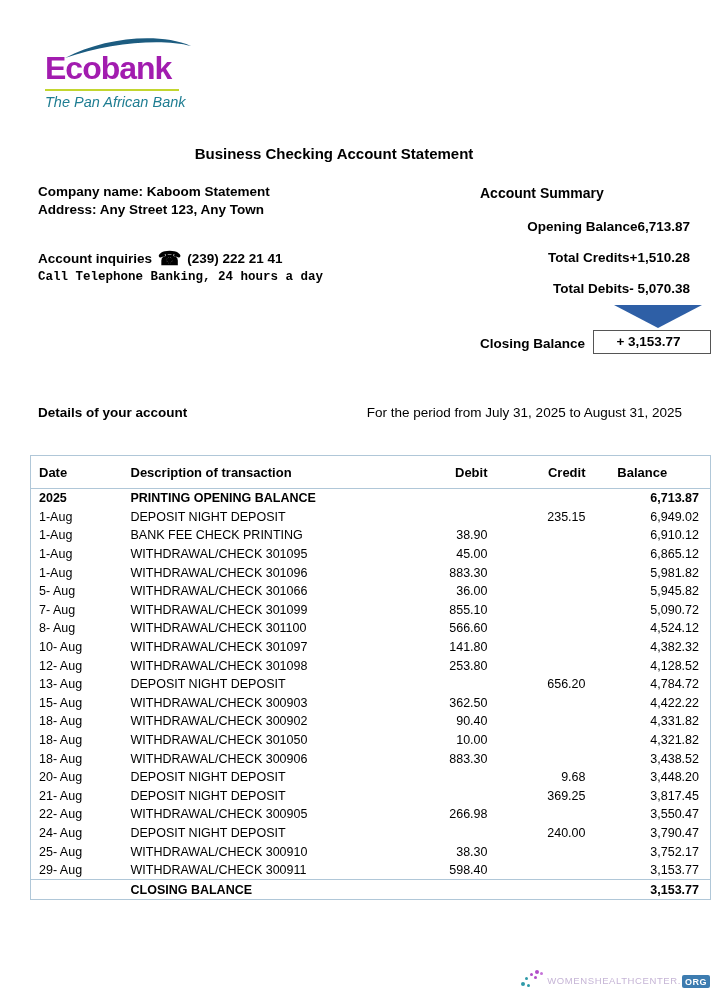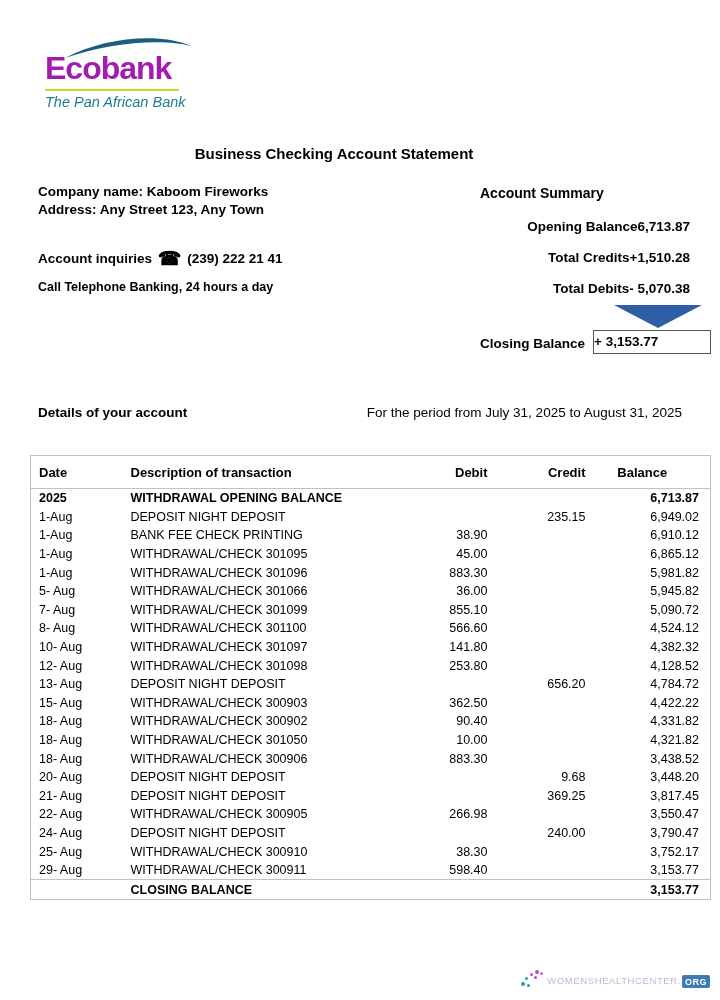--- a/index.html
+++ b/index.html
@@ -26,39 +26,39 @@
     font-weight:bold;font-size:15px;
   }
 
   
   .company{position:absolute;left:38px;top:183px;font-weight:bold;font-size:13.5px;line-height:1.3;}
 
   
   .inquiries{position:absolute;left:38px;top:247px;}
   .inq-line1{font-weight:bold;font-size:13.5px;}
   .phone-glyph{font-size:19px;vertical-align:-2px;padding:0 2px;}
-  .inq-line2{font-weight:bold;font-size:12.5px;margin-top:10px;}
+  .inq-line2{font-weight:bold;font-size:12.5px;font-family:Liberation Mono, monospace;}
 
   
   .summary{position:absolute;left:480px;top:185px;width:231px;height:180px;}
   .summary-title{font-weight:bold;font-size:14px;}
   .sum-row{position:absolute;left:0;width:210px;display:flex;justify-content:flex-end;
     font-weight:bold;font-size:13.5px;}
   .sum-row-0{top:34px;}
   .sum-row-1{top:65px;}
   .sum-row-2{top:96px;}
   .sum-arrow{
     position:absolute;top:120px;left:134px;width:0;height:0;
     border-left:44px solid transparent;border-right:44px solid transparent;
     border-top:23px solid #2e5fa6;
   }
   .sum-closing-label{position:absolute;top:151px;left:0;font-weight:bold;font-size:13.5px;}
   .sum-closing-box{
     position:absolute;top:145px;left:113px;width:109px;height:22px;
-    border:1px solid #555;text-align:left;font-weight:bold;font-size:13.5px;
+    border:1px solid #555;text-align:center;font-weight:bold;font-size:13.5px;
     line-height:22px;padding-right:7px;background:#fff;
   }
 
   
   .details-row{position:absolute;left:38px;top:405px;width:644px;display:flex;
     justify-content:space-between;align-items:baseline;}
   .details-heading{font-weight:bold;font-size:13.5px;}
   .details-period{font-size:13.5px;}
 
   
@@ -119,21 +119,21 @@
       <path d="M2,24 C40,4 95,-2 128,12 C98,4 45,9 2,24 Z" fill="#1c5c80"></path>
     </svg>
     <div class="logo-brand">Ecobank</div>
     <div class="logo-rule"></div>
     <div class="logo-tagline">The Pan African Bank</div>
   </div>
 
   <div class="doc-title">Business Checking Account Statement</div>
 
   <div class="company">
-    <div>Company name: Kaboom Fireworks</div>
+    <div>Company name: Kaboom Statement</div>
     <div>Address: Any Street 123, Any Town</div>
   </div>
 
   <div class="inquiries">
     <div class="inq-line1">
       <span>Account inquiries</span>
       <span class="phone-glyph">☎</span>
       <span>(239) 222 21 41</span>
     </div>
     <div class="inq-line2">Call Telephone Banking, 24 hours a day</div>
@@ -179,21 +179,21 @@
         <th class="col-date">Date</th>
         <th class="col-desc">Description of transaction</th>
         <th class="col-debit">Debit</th>
         <th class="col-credit">Credit</th>
         <th class="col-balance">Balance</th>
       </tr>
     </thead>
     <tbody>
         <tr class="bold">
           <td class="col-date">2025</td>
-          <td class="col-desc">WITHDRAWAL OPENING BALANCE</td>
+          <td class="col-desc">PRINTING OPENING BALANCE</td>
           <td class="col-debit"></td>
           <td class="col-credit"></td>
           <td class="col-balance">6,713.87</td>
         </tr>
         <tr>
           <td class="col-date">1-Aug</td>
           <td class="col-desc">DEPOSIT NIGHT DEPOSIT</td>
           <td class="col-debit"></td>
           <td class="col-credit">235.15</td>
           <td class="col-balance">6,949.02</td>

